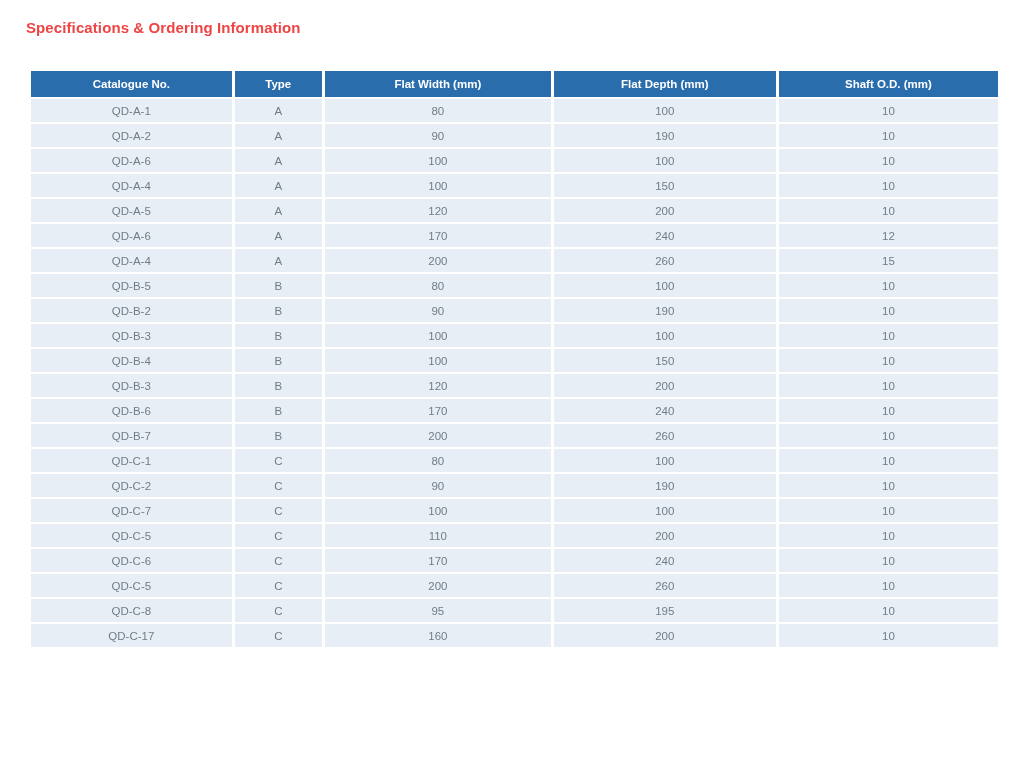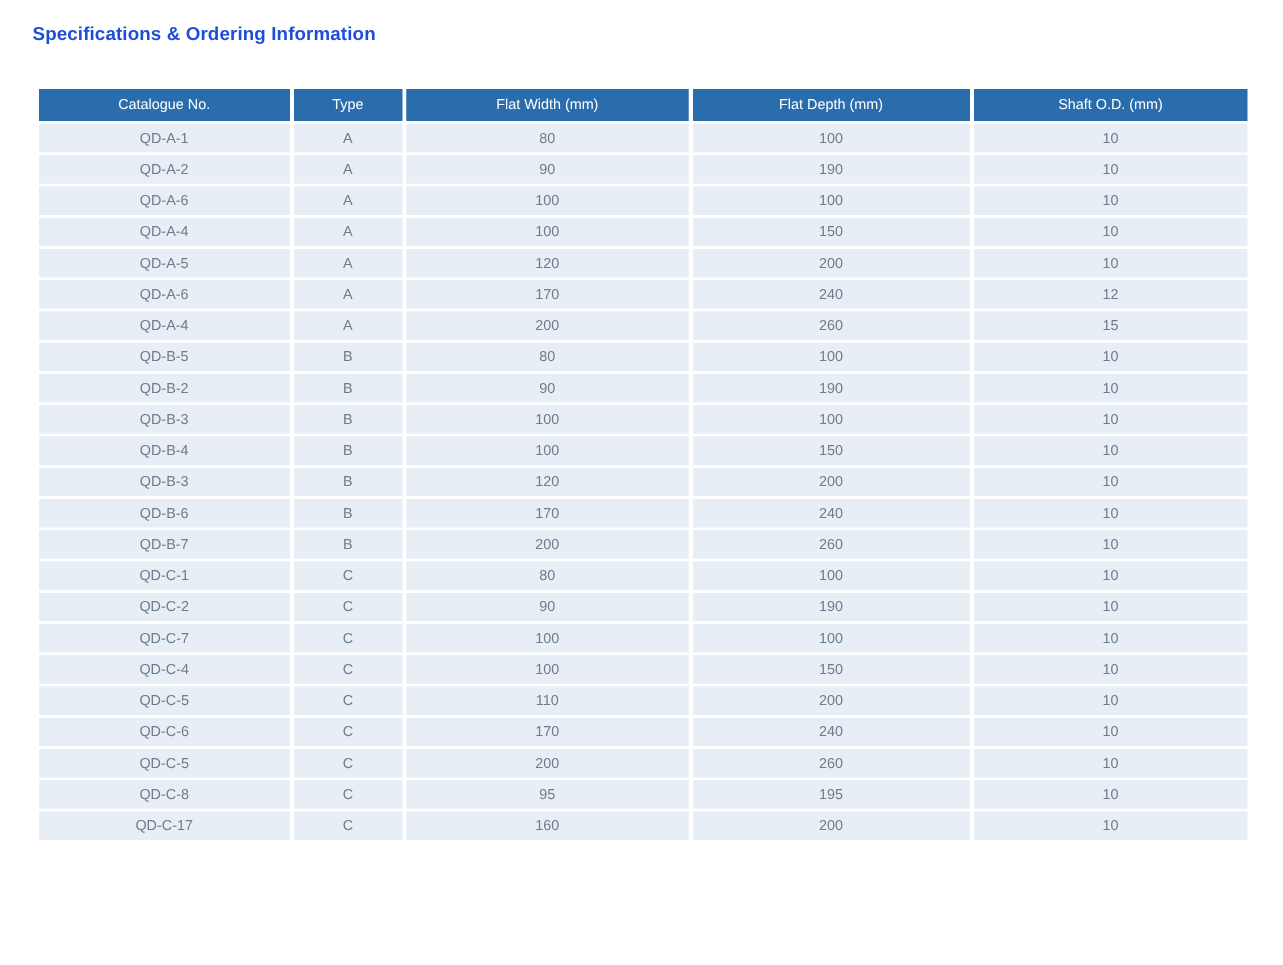--- a/index.html
+++ b/index.html
@@ -13,21 +13,21 @@
     height: 772px;
     background: #ffffff;
     overflow: hidden;
     box-sizing: border-box;
   }
   .page-title {
     margin: 18px 0 0 26px;
     font-size: 15px;
     line-height: 19px;
     font-weight: bold;
-    color: #1d4ed8;
+    color: #ef4444;
     letter-spacing: 0.1px;
   }
   .spec-table {
     margin: 32px 25px 0 28px;
     width: 973px;
     border-collapse: collapse;
     table-layout: fixed;
   }
   .spec-table th,
   .spec-table td {
@@ -35,21 +35,21 @@
     border-width: 2px 3px;
     text-align: center;
     vertical-align: middle;
     font-size: 11.5px;
     overflow: hidden;
     white-space: nowrap;
   }
   .spec-table th {
     background: #2a6dad;
     color: #ffffff;
-    font-weight: 400;
+    font-weight: 700;
     padding: 6px 4px;
     height: 14px;
   }
   .spec-table td {
     background: #e8eef5;
     color: #707c89;
     padding: 5px 4px;
     height: 13px;
   }
   .spec-table col.c1 { width: 21.0%; }
@@ -195,27 +195,20 @@
           <td>10</td>
         </tr>
         <tr>
           <td>QD-C-7</td>
           <td>C</td>
           <td>100</td>
           <td>100</td>
           <td>10</td>
         </tr>
         <tr>
-          <td>QD-C-4</td>
-          <td>C</td>
-          <td>100</td>
-          <td>150</td>
-          <td>10</td>
-        </tr>
-        <tr>
           <td>QD-C-5</td>
           <td>C</td>
           <td>110</td>
           <td>200</td>
           <td>10</td>
         </tr>
         <tr>
           <td>QD-C-6</td>
           <td>C</td>
           <td>170</td>

